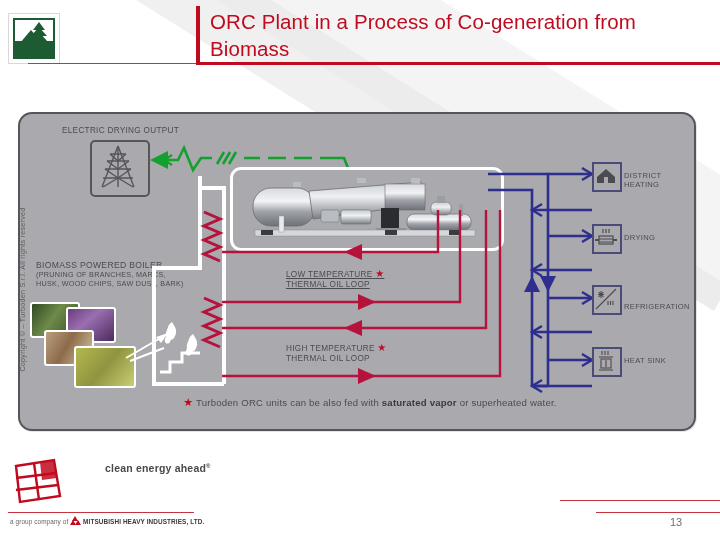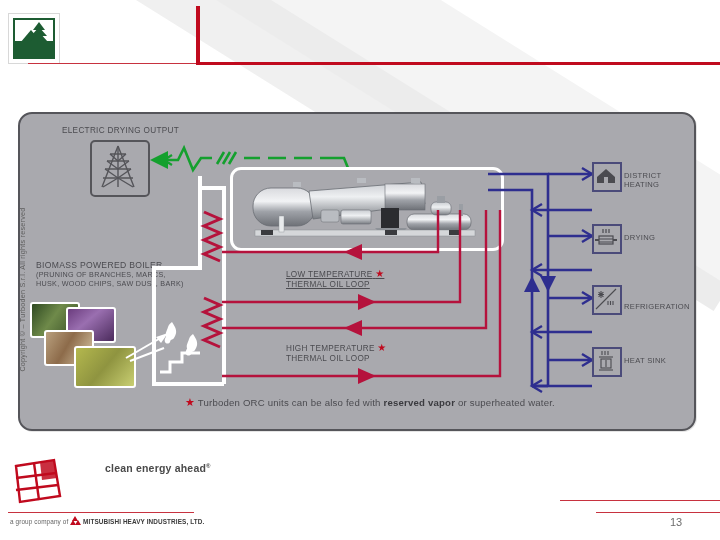--- a/index.html
+++ b/index.html
@@ -159,20 +159,21 @@
         <i class="t1"></i>
           <i class="t2"></i>
           <i class="t3"></i>
           <i class="trunk"></i>
       </div>
     </div>
   </div>
   <div class="title-rule-left"></div>
   <div class="title-rule-v"></div>
   <div class="title-rule-h"></div>
+  <div class="slide-title">ORC Plant in a Process of Co-generation from Biomass</div>
 </div>
 
 <div class="copyright">Copyright © – Turboden S.r.l. All rights reserved</div>
 
 <div class="panel">
 
   <div class="lbl epo-label">ELECTRIC DRYING OUTPUT</div>
   <div class="epo-box">
     <svg width="52" height="49" viewBox="0 0 52 49" style="display:block">
       <g stroke="#55555a" stroke-width="1.4" fill="none">
@@ -376,21 +377,21 @@
         <rect x="6" y="9" width="10" height="9"></rect>
         <path d="M11 10 L11 17"></path>
         <path d="M4 20 L18 20"></path>
       </g>
     </svg>
   </div>
   <div class="lbl user-lbl" style="left:604px;top:242px;">HEAT SINK</div>
 
   <div class="note">
     <span class="star">★</span>
-    <span>Turboden ORC units can be also fed with </span><b>reserved vapor</b><span> or superheated water.</span>
+    <span>Turboden ORC units can be also fed with </span><b>saturated vapor</b><span> or superheated water.</span>
   </div>
 </div>
 
 <div class="footer">
   <div class="tb-mark">
     <svg width="56" height="50" viewBox="0 0 56 50">
       <g stroke="#c00a1e" stroke-width="2.4" fill="none">
         <path d="M6 10 L44 4 L50 40 L10 46 Z"></path>
         <path d="M6 22 L46 17 M6 34 L48 29"></path>
         <path d="M24 7 L29 44"></path>

